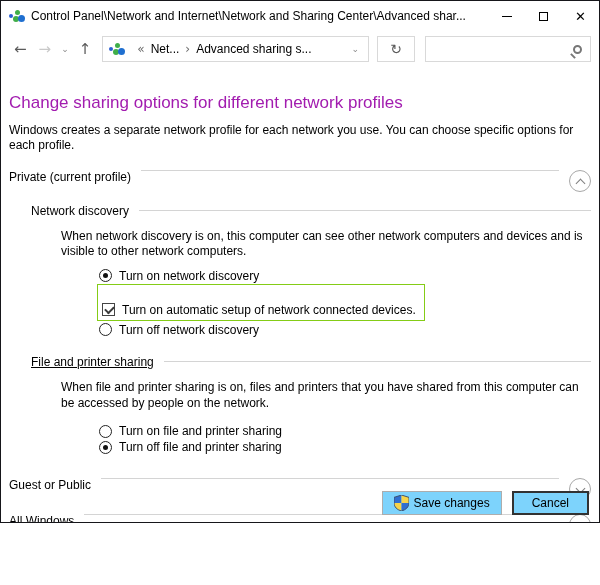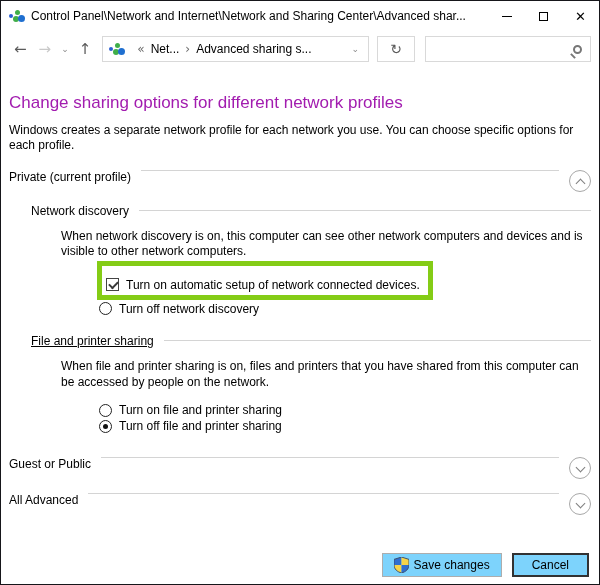--- a/index.html
+++ b/index.html
@@ -2,21 +2,21 @@
 <html><head>
 <meta charset="utf-8">
 <style>
   * { box-sizing: border-box; margin: 0; padding: 0; }
   html,body { width:600px; height:585px; }
   body {
     font-family: "Liberation Sans", "DejaVu Sans", sans-serif;
     font-size: 12px; color:#000; background:#fff;
   }
   .window {
-    width:600px; height:585px; background:#fff;
+    width:600px; height:523px; background:#fff;
     border:1px solid #16161a; position:relative; overflow:hidden;
   }
 
   
   .titlebar { height:30px; display:flex; align-items:center; padding-left:8px; }
   .net-icon { width:16px; height:15px; position:relative; flex:none; margin-right:6px; }
   .net-icon i { position:absolute; border-radius:50%; display:block; }
   .net-icon .d1 { left:0;  top:5px; width:4px; height:4px; background:#2b5fd2; }
   .net-icon .d2 { left:4px; top:7px; width:6px; height:6px; background:#3fae49; }
   .net-icon .d3 { left:6px; top:1px; width:5px; height:5px; background:#3fae49; }
@@ -75,21 +75,21 @@
   .opt-row { display:flex; align-items:center; gap:7px; margin:9px 0 0 90px; }
   .opt-row.tight { margin-top:2px; }
   .radio { width:13px; height:13px; border:1px solid #222; border-radius:50%;
     position:relative; flex:none; background:#fff; }
   .radio.checked::after { content:""; position:absolute; inset:3px; background:#111; border-radius:50%; }
   .checkbox { width:13px; height:13px; border:1px solid #444; position:relative; flex:none; background:#fff; }
   .checkbox.checked::after { content:""; position:absolute; left:2px; top:2px; width:7px; height:4px;
     border-left:2px solid #3a3a3a; border-bottom:2px solid #3a3a3a; transform:rotate(-45deg); }
 
   .highlight-box { display:inline-flex; align-items:center; gap:7px;
-    border:5px solid #84cc16; padding:12px 8px 3px 4px; margin:1px 0 0 88px; }
+    border:1px solid #84cc16; padding:18px 8px 3px 4px; margin:1px 0 0 88px; }
 
   .private-group { margin-bottom:4px; }
   .file-printer { margin-top:18px;text-decoration:underline; }
 
   
   .footer { position:absolute; right:10px; bottom:7px; display:flex; gap:10px; align-items:center; }
   .btn { height:24px; background:#7dd3fc; border:1px solid #adadad;
     display:inline-flex; align-items:center; justify-content:center;
     font:inherit; padding:0 11px; gap:5px; }
   .btn.focused { border:2px solid #323232; padding:0 18px;align-items:center; }
@@ -166,20 +166,24 @@
 
     <div class="private-group">
 
       
       <div class="subhead-row">
         <span class="label">Network discovery</span>
         <span class="rule"></span>
       </div>
       <p class="desc">When network discovery is on, this computer can see other network computers and devices and is visible to other network computers.</p>
 
+      <div class="opt-row">
+        <span class="radio checked"></span>
+        <span>Turn on network discovery</span>
+      </div>
 
       <div class="highlight-box">
         <span class="checkbox checked"></span>
         <span>Turn on automatic setup of network connected devices.</span>
       </div>
 
       <div class="opt-row tight">
         <span class="radio"></span>
         <span>Turn off network discovery</span>
       </div>
@@ -203,21 +207,21 @@
 
     <div class="section-row" style="margin-top:24px;">
       <span class="label">Guest or Public</span>
       <span class="rule"></span>
       <span class="chev-btn">
           <span class="chev down"></span>
         </span>
     </div>
 
     <div class="section-row" style="margin-top:14px;">
-      <span class="label">All Advanced</span>
+      <span class="label">All Windows</span>
       <span class="rule"></span>
       <span class="chev-btn">
           <span class="chev down"></span>
         </span>
     </div>
   </div>
 
   <div class="footer">
     <button class="btn">
       <svg class="shield" width="15" height="16" viewBox="0 0 16 17">

